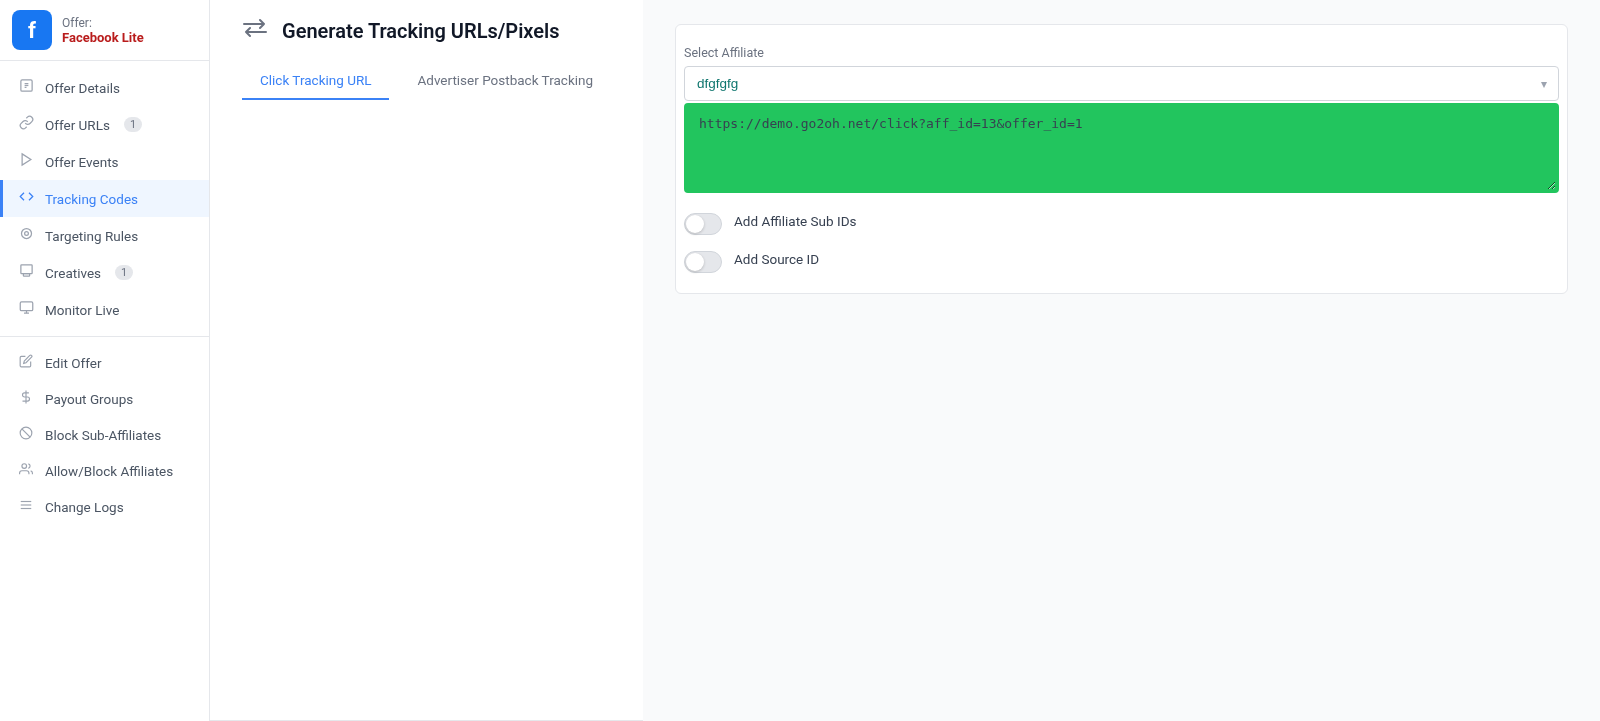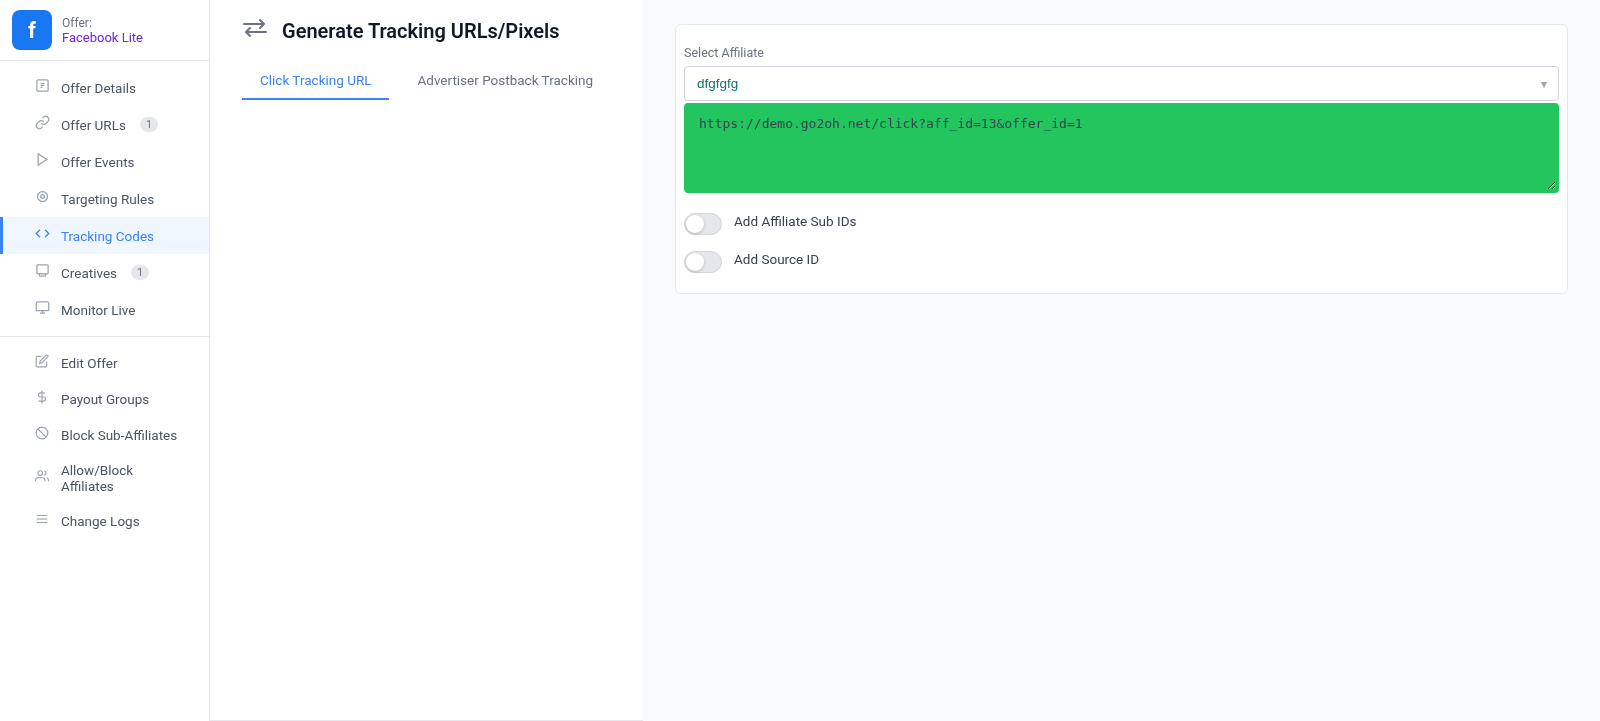--- a/index.html
+++ b/index.html
@@ -39,33 +39,33 @@
       flex-shrink: 0;
     }
 
     .sidebar-offer-label {
       font-size: 12px;
       color: #6b7280;
     }
 
     .sidebar-offer-name {
       font-size: 13px;
-      font-weight: 400;
-      color: #6d28d9;
+      font-weight: 700;
+      color: #b91c1c;
     }
 
     .sidebar-nav {
       padding: 8px 0;
     }
 
     .nav-item {
       display: flex;
       align-items: center;
       gap: 10px;
-      padding: 9px 30px;
+      padding: 9px 14px;
       font-size: 13.5px;
       color: #4b5563;
       cursor: pointer;
       position: relative;
       text-decoration: none;
       border-left: 3px solid transparent;
     }
 
     .nav-item.active {
       color: #3b82f6;
@@ -289,33 +289,33 @@
             </svg></span>
           <span>Offer URLs</span>
           <span class="badge">1</span>
         </div>
         <div class="nav-item">
           <span class="icon"><svg width="15" height="15" viewBox="0 0 24 24" fill="none" stroke="currentColor" stroke-width="2">
               <polygon points="5 3 19 12 5 21 5 3"></polygon>
             </svg></span>
           <span>Offer Events</span>
         </div>
+        <div class="nav-item active">
+          <span class="icon"><svg width="15" height="15" viewBox="0 0 24 24" fill="none" stroke="currentColor" stroke-width="2">
+              <polyline points="16 18 22 12 16 6"></polyline>
+              <polyline points="8 6 2 12 8 18"></polyline>
+            </svg></span>
+          <span>Tracking Codes</span>
+        </div>
         <div class="nav-item">
           <span class="icon"><svg width="15" height="15" viewBox="0 0 24 24" fill="none" stroke="currentColor" stroke-width="2">
               <circle cx="12" cy="12" r="3"></circle>
               <circle cx="12" cy="12" r="8"></circle>
             </svg></span>
           <span>Targeting Rules</span>
-        </div>
-        <div class="nav-item active">
-          <span class="icon"><svg width="15" height="15" viewBox="0 0 24 24" fill="none" stroke="currentColor" stroke-width="2">
-              <polyline points="16 18 22 12 16 6"></polyline>
-              <polyline points="8 6 2 12 8 18"></polyline>
-            </svg></span>
-          <span>Tracking Codes</span>
         </div>
         <div class="nav-item">
           <span class="icon"><svg width="15" height="15" viewBox="0 0 24 24" fill="none" stroke="currentColor" stroke-width="2">
               <rect x="3" y="3" width="18" height="14" rx="1"></rect>
               <rect x="7" y="17" width="10" height="4" rx="1"></rect>
             </svg></span>
           <span>Creatives</span>
           <span class="badge">1</span>
         </div>
         <div class="nav-item">

